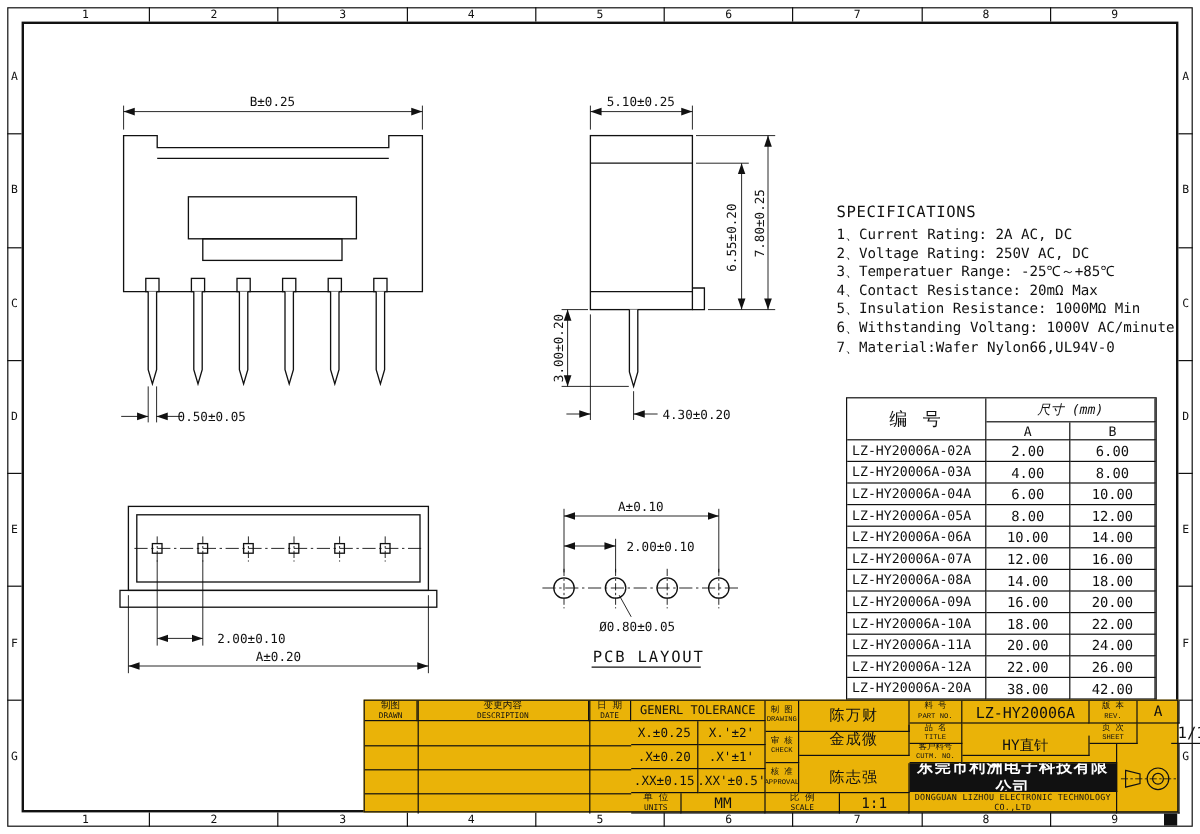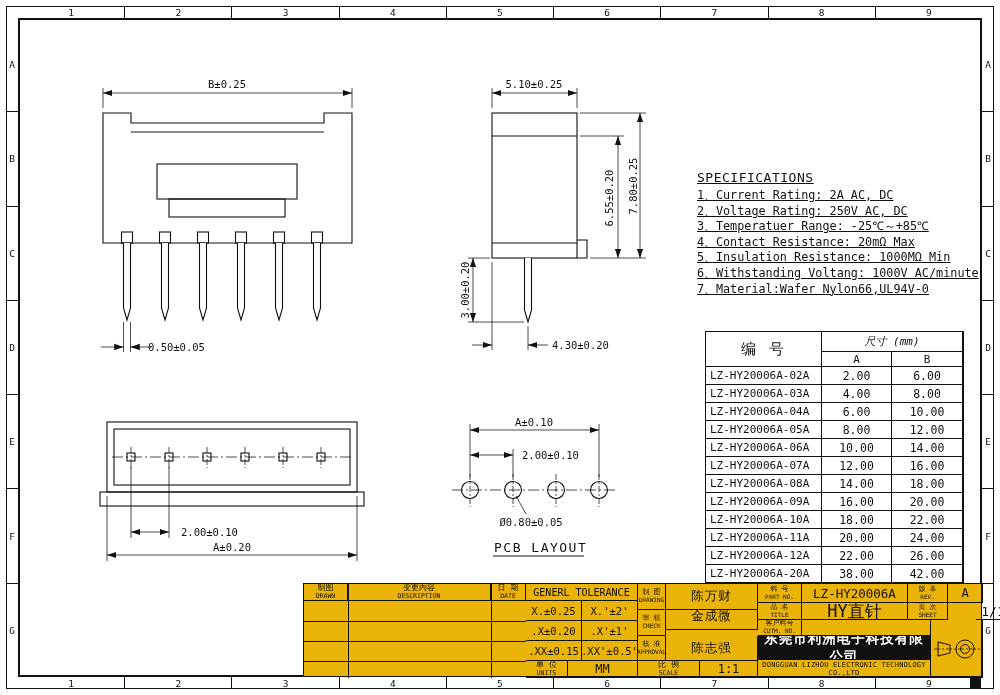--- a/index.html
+++ b/index.html
@@ -17,38 +17,38 @@
   .band-right { right:6px; top:18px; bottom:18px; width:12px; flex-direction:column; }
   .band-cell { flex:1; display:flex; align-items:center; justify-content:center; }
   .band-h .band-cell + .band-cell { border-left:1px solid #111; }
   .band-v .band-cell + .band-cell { border-top:1px solid #111; }
   .corner-mark { position:absolute; right:19px; bottom:7px; width:11px; height:10px; background:#111; }
 
   .drawing { position:absolute; left:0; top:0; }
   .drawing text { font-family:"DejaVu Sans Mono", monospace; font-size:10.5px; fill:#111; stroke:none; }
   .drawing .pcb-caption { font-size:13px; letter-spacing:1.5px; }
 
-  .specs { position:absolute; left:697px; top:170px; width:292px;text-decoration:underline; }
+  .specs { position:absolute; left:697px; top:170px; width:292px; }
   .specs-title { font-size:13px; line-height:16px; margin-bottom:2px; letter-spacing:0.5px; }
   .spec-line { font-size:11.8px; line-height:15.6px; white-space:pre; }
 
   .parts-table { position:absolute; left:705px; top:331px; width:259px; border:1.6px solid #111;
     display:grid; grid-template-columns:116px 70px 1fr; grid-template-rows:20px 15px repeat(12,18px);
     font-size:11px; background:#fff; }
   .pt-cell { border-right:1px solid #111; border-bottom:1px solid #111; display:flex; align-items:center; justify-content:center; overflow:hidden; }
   .pt-head-part { grid-row:1/3; grid-column:1; font-size:15px; letter-spacing:2px; }
   .pt-head-size { grid-row:1; grid-column:2/4; font-size:11px;font-style:italic; }
   .pt-part { justify-content:flex-start; padding-left:4px; }
   .pt-val { font-size:11.5px; }
 
   .title-block { position:absolute; left:303px; top:583px; width:679px; height:94px; border:1.5px solid #111; background:#eab308; }
   .tb-cell { position:absolute; border-right:1px solid #111; border-bottom:1px solid #111; display:flex; align-items:center; justify-content:center; overflow:hidden; text-align:center; }
   .tb-label { flex-direction:column; font-size:8px; line-height:1.1; }
   .tb-label .en { font-size:6.5px; }
-  .tb-tiny { font-size:7px; }
+  .tb-tiny { font-size:7px;font-family:Liberation Mono, monospace; }
   .tb-tiny .en { font-size:6px; }
   .tb-tol { font-size:10.5px; }
   .tb-name { font-size:12.5px; letter-spacing:1px; }
   .tb-value { font-size:12px; }
   .tb-company-cn { background:#111; color:#fff; font-size:13.5px; font-weight:bold; letter-spacing:1px; font-family:"DejaVu Sans", sans-serif; }
   .tb-company-en { font-size:7px; letter-spacing:0.2px; }
   .tb-vrule { position:absolute; width:1px; background:#111; top:0; height:94px; }
   .tb-hrule { position:absolute; height:1px; background:#111; left:0; width:222px; }
 </style>
 </head>
@@ -350,21 +350,21 @@
     <div class="tb-cell tb-label tb-tiny" style="left:604px;top:0;width:40px;height:19px">
       <span>版 本</span>
       <span class="en">REV.</span>
     </div>
     <div class="tb-cell tb-value" style="left:644px;top:0;width:35px;height:19px">A</div>
 
     <div class="tb-cell tb-label tb-tiny" style="left:454px;top:19px;width:44px;height:17px">
       <span>品 名</span>
       <span class="en">TITLE</span>
     </div>
-    <div class="tb-cell tb-value" style="left:498px;top:19px;width:106px;height:17px;font-size:17px">HY直针</div>
+    <div class="tb-cell tb-value" style="left:498px;top:29px;width:106px;height:17px;font-size:12px">HY直针</div>
     <div class="tb-cell tb-label tb-tiny" style="left:604px;top:19px;width:40px;height:17px">
       <span>页 次</span>
       <span class="en">SHEET</span>
     </div>
     <div class="tb-cell tb-value" style="left:672px;top:19px;width:35px;height:17px;font-size:13px">1/1</div>
 
     <div class="tb-cell tb-label tb-tiny" style="left:454px;top:36px;width:44px;height:16px">
       <span>客户料号</span>
       <span class="en">CUTM. NO.</span>
     </div>

